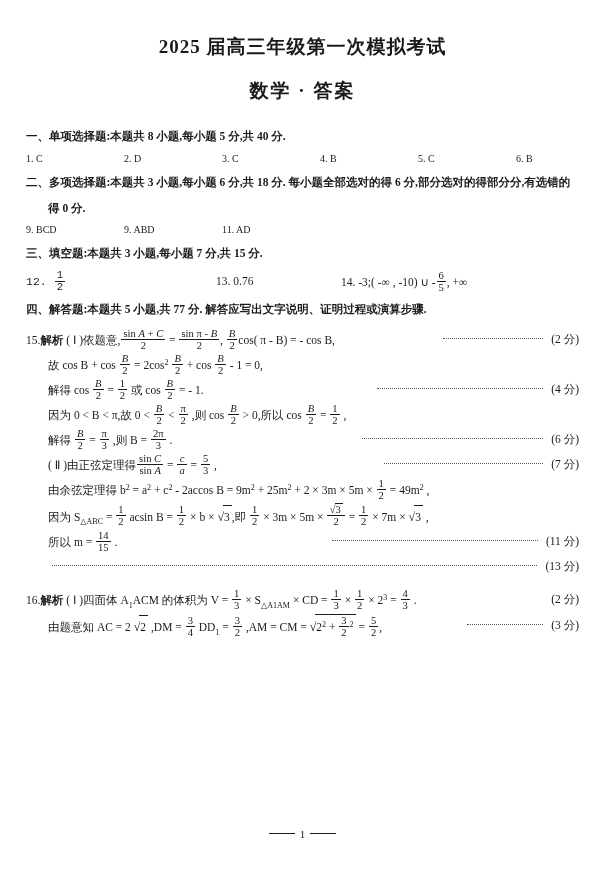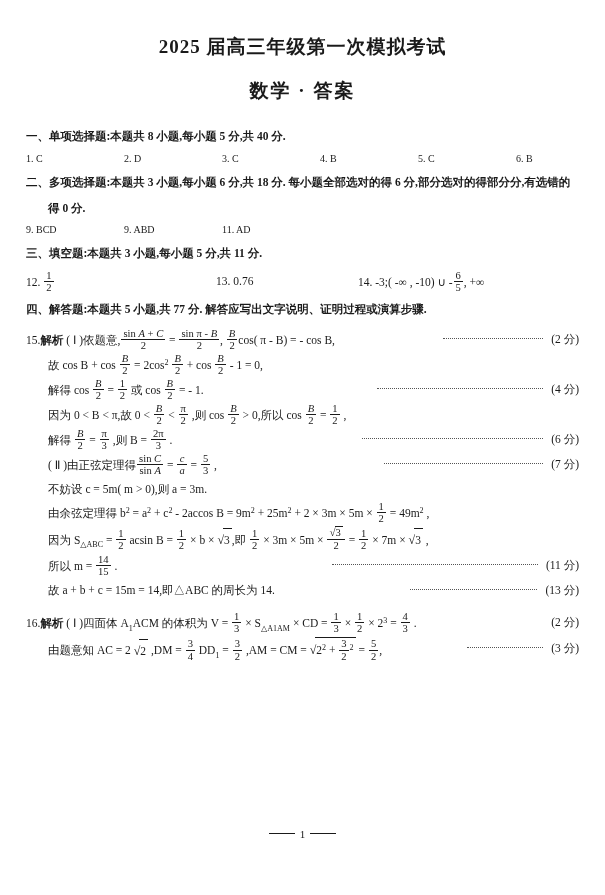--- a/index.html
+++ b/index.html
@@ -54,23 +54,23 @@
     width: 98px;
     flex: 0 0 98px;
   }
   .fill-row {
     display: flex;
     font-size: 11.5px;
     margin: 7px 0 3px 0;
     align-items: center;
     line-height: 1.5;
   }
-  .fill-row .c1 { flex: 0 0 190px; }
+  .fill-row .c1 { flex: 0 0 190px; font-family: Liberation Mono, monospace; }
   .fill-row .c2 { flex: 0 0 125px; }
-  .fill-row .c3 { flex: 1; margin-left: 17px; }
+  .fill-row .c3 { flex: 1; }
 
   
   .frac {
     display: inline-block;
     vertical-align: -0.45em;
     text-align: center;
     font-size: 0.92em;
     line-height: 1.05;
     margin: 0 1px;
   }
@@ -195,21 +195,21 @@
     <div class="cell">
       <span>9.</span>
       <span>ABD</span>
     </div>
     <div class="cell">
       <span>11.</span>
       <span>AD</span>
     </div>
   </div>
 
-  <div class="sec-head">三、填空题:本题共 3 小题,每小题 5 分,共 11 分.</div>
+  <div class="sec-head">三、填空题:本题共 3 小题,每小题 7 分,共 15 分.</div>
 
   <div class="fill-row">
     <div class="c1">
       <span>12.</span>
       <span class="frac"><span class="num">1</span><span class="den">2</span></span>
     </div>
     <div class="c2">
       <span>13.</span>
       <span>0.76</span>
     </div>
@@ -251,44 +251,39 @@
       <div class="dots"></div>
       <div class="score">(6 分)</div>
     </div>
 
     <div class="line pad-l">
       <div class="body"><span>( Ⅱ )由正弦定理得</span><span class="frac"><span class="num">sin <i>C</i></span><span class="den">sin <i>A</i></span></span> = <span class="frac"><span class="num"><i>c</i></span><span class="den"><i>a</i></span></span> = <span class="frac"><span class="num">5</span><span class="den">3</span></span> ,</div>
       <div class="dots"></div>
       <div class="score">(7 分)</div>
     </div>
 
-    <div class="line pad-l">
-      <div class="body">不妨设 c = 5m( m &gt; 0),则 a = 3m.</div>
-      <div class="score"></div>
-    </div>
 
     <div class="line pad-l">
       <div class="body"><span>由余弦定理得 b</span><sup>2</sup> <span>= a</span><sup>2</sup> <span>+ c</span><sup>2</sup> <span>- 2accos B = 9m</span><sup>2</sup> <span>+ 25m</span><sup>2</sup> <span>+ 2 × 3m × 5m ×</span> <span class="frac"><span class="num">1</span><span class="den">2</span></span> <span>= 49m</span><sup>2</sup> ,</div>
       <div class="score"></div>
     </div>
 
 
     <div class="line pad-l">
       <div class="body"><span>因为 S</span><sub>△ABC</sub> <span>=</span> <span class="frac"><span class="num">1</span><span class="den">2</span></span> <span>acsin B =</span> <span class="frac"><span class="num">1</span><span class="den">2</span></span> <span>× b ×</span> <span class="sqrt"><span class="radic">√</span><span class="rad">3</span></span><span>,即</span> <span class="frac"><span class="num">1</span><span class="den">2</span></span> <span>× 3m × 5m ×</span> <span class="frac"><span class="num"><span class="sqrt"><span class="radic">√</span><span class="rad">3</span></span></span><span class="den">2</span></span> <span>=</span> <span class="frac"><span class="num">1</span><span class="den">2</span></span> <span>× 7m ×</span> <span class="sqrt"><span class="radic">√</span><span class="rad">3</span></span> ,</div>
       <div class="score"></div>
     </div>
 
     <div class="line pad-l">
       <div class="body"><span>所以 m =</span> <span class="frac"><span class="num">14</span><span class="den">15</span></span> .</div>
       <div class="dots"></div>
       <div class="score">(11 分)</div>
     </div>
 
     <div class="line pad-l">
-      <div class="body">故 a + b + c = 15m = 14,即△ABC 的周长为 14.</div>
       <div class="dots"></div>
       <div class="score">(13 分)</div>
     </div>
   </div>
 
   <div class="qblock">
     <div class="line">
       <div class="body"><span>16.</span><b>解析</b>&nbsp;<span>( Ⅰ )四面体 A</span><sub>1</sub><span>ACM 的体积为 V =</span> <span class="frac"><span class="num">1</span><span class="den">3</span></span> <span>× S</span><sub>△A</sub><sub>1</sub><sub>AM</sub> <span>× CD =</span> <span class="frac"><span class="num">1</span><span class="den">3</span></span> <span>×</span> <span class="frac"><span class="num">1</span><span class="den">2</span></span> <span>× 2</span><sup>3</sup> <span>=</span> <span class="frac"><span class="num">4</span><span class="den">3</span></span> .</div>
       <div class="score">(2 分)</div>
     </div>

